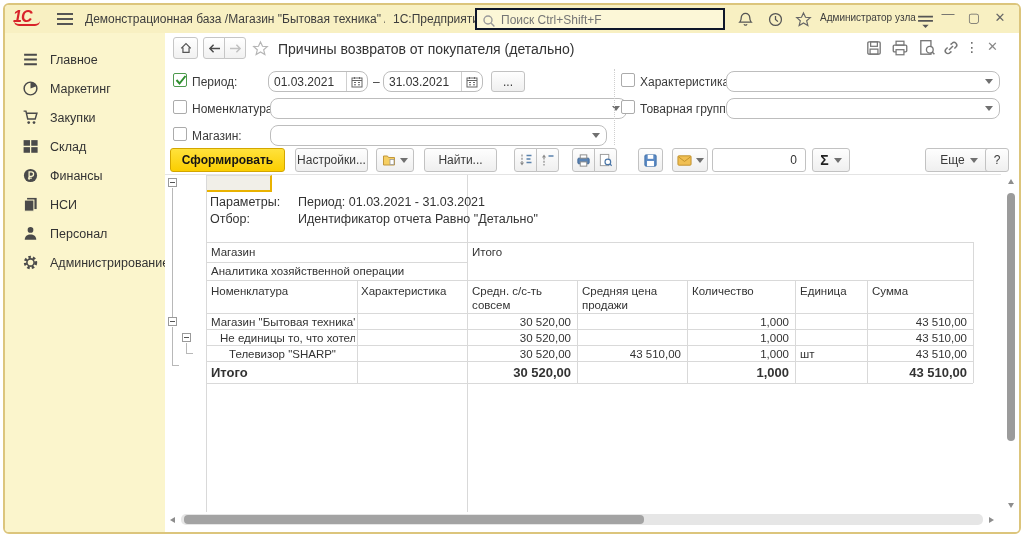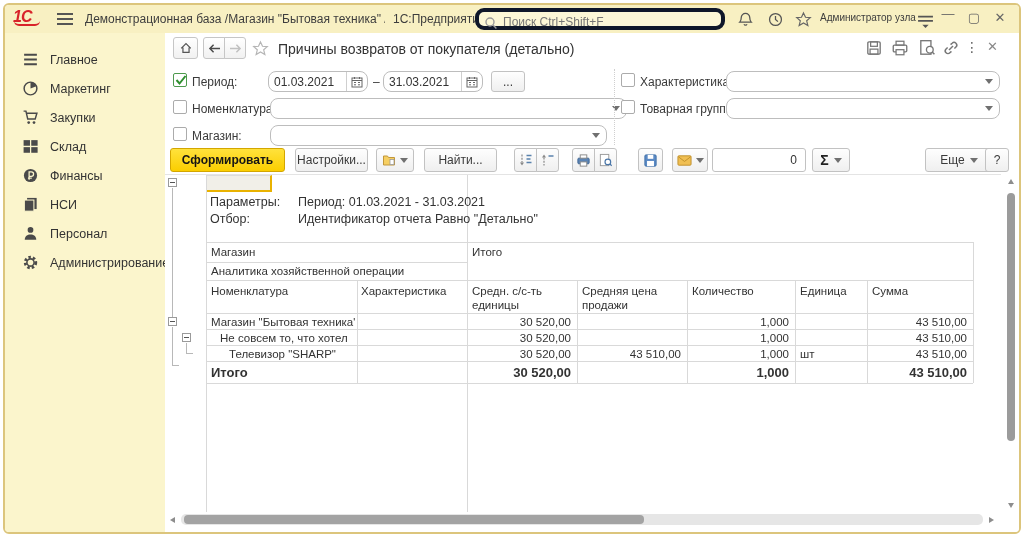--- a/index.html
+++ b/index.html
@@ -7,21 +7,21 @@
   .win { position:absolute; left:3px; top:3px; width:1018px; height:531px; border:2px solid #dcc57c; border-radius:6px; background:#fff; overflow:hidden; }
   
   .titlebar { position:absolute; left:0; top:0; width:1014px; height:28px; background:#f8f0c2; }
   .titlebar * { position:absolute; }
   .logo { left:8px; top:3px; color:#d8232a; font-weight:bold; font-size:16px; font-style:italic; letter-spacing:-1px; }
   .logo::after { content:""; position:absolute; left:1px; bottom:0px; width:26px; height:3px; border-bottom:2px solid #d8232a; border-radius:0 0 8px 8px; }
   .tb-burger { left:52px; top:8px; width:16px; height:12px; }
   .tb-burger i { position:absolute; left:0; width:16px; height:2px; background:#555; }
   .tb-title { left:80px; top:7px; font-size:12px; color:#3d3d3d; max-width:300px; white-space:nowrap; overflow:hidden; }
   .tb-app { left:388px; top:7px; font-size:12px; color:#3d3d3d; }
-  .tb-search { left:470px; top:3px; width:250px; height:22px; background:#fcf7d7; border:4px solid #0f172a; border-radius:9px; }
+  .tb-search { left:470px; top:3px; width:250px; height:22px; background:#fcf7d7; border:2px solid #0f172a; border-radius:0; }
   .tb-search svg { position:absolute; left:5px; top:4px; }
   .tb-search input { position:absolute; left:24px; top:2px; width:218px; height:16px; border:none; background:transparent; font-size:12px; color:#888; outline:none; font-family:inherit; }
   .tb-ico { top:6px; width:17px; height:17px; }
   .tb-user { left:815px; top:7px; font-size:10px; color:#3d3d3d; }
   .wc { top:5px; font-size:13px; color:#666; width:16px; text-align:center; cursor:default; }
   
   .sidebar { position:absolute; left:0; top:28px; width:160px; height:503px; background:#fbf5cc; }
   .side-item { position:relative; height:29px; display:flex; align-items:center; cursor:pointer; }
   .sidebar .pad { height:12px; }
   .side-item .ic { position:absolute; left:17px; width:17px; height:17px; }
@@ -372,32 +372,32 @@
     <div class="vline" style="left:522px;top:247px;height:103px"></div>
     <div class="vline" style="left:630px;top:247px;height:103px"></div>
     <div class="vline" style="left:702px;top:247px;height:103px"></div>
     <div class="vline" style="left:808px;top:209px;height:141px"></div>
 
     <span class="hcell" style="left:46px;top:212px">Магазин</span>
     <span class="hcell" style="left:307px;top:212px">Итого</span>
     <span class="hcell" style="left:46px;top:231px">Аналитика хозяйственной операции</span>
     <span class="hcell" style="left:46px;top:251px">Номенклатура</span>
     <span class="hcell" style="left:196px;top:251px">Характеристика</span>
-    <span class="hcell" style="left:307px;top:251px;width:98px">Средн. с/с-ть единицы</span>
+    <span class="hcell" style="left:307px;top:251px;width:98px">Средн. с/с-ть совсем</span>
     <span class="hcell" style="left:417px;top:251px;width:98px">Средняя цена продажи</span>
     <span class="hcell" style="left:527px;top:251px">Количество</span>
     <span class="hcell" style="left:635px;top:251px">Единица</span>
     <span class="hcell" style="left:707px;top:251px">Сумма</span>
 
     <span class="cell" style="left:46px;top:283px;width:144px">Магазин "Бытовая техника"</span>
     <span class="cell num" style="left:302px;top:283px;width:110px">30 520,00</span>
     <span class="cell num" style="left:522px;top:283px;width:108px">1,000</span>
     <span class="cell num" style="left:702px;top:283px;width:106px">43 510,00</span>
 
-    <span class="cell" style="left:55px;top:299px;width:135px">Не совсем то, что хотел</span>
+    <span class="cell" style="left:55px;top:299px;width:135px">Не единицы то, что хотел</span>
     <span class="cell num" style="left:302px;top:299px;width:110px">30 520,00</span>
     <span class="cell num" style="left:522px;top:299px;width:108px">1,000</span>
     <span class="cell num" style="left:702px;top:299px;width:106px">43 510,00</span>
 
     <span class="cell" style="left:64px;top:315px;width:126px">Телевизор "SHARP"</span>
     <span class="cell num" style="left:302px;top:315px;width:110px">30 520,00</span>
     <span class="cell num" style="left:412px;top:315px;width:110px">43 510,00</span>
     <span class="cell num" style="left:522px;top:315px;width:108px">1,000</span>
     <span class="cell" style="left:635px;top:315px;width:60px">шт</span>
     <span class="cell num" style="left:702px;top:315px;width:106px">43 510,00</span>

